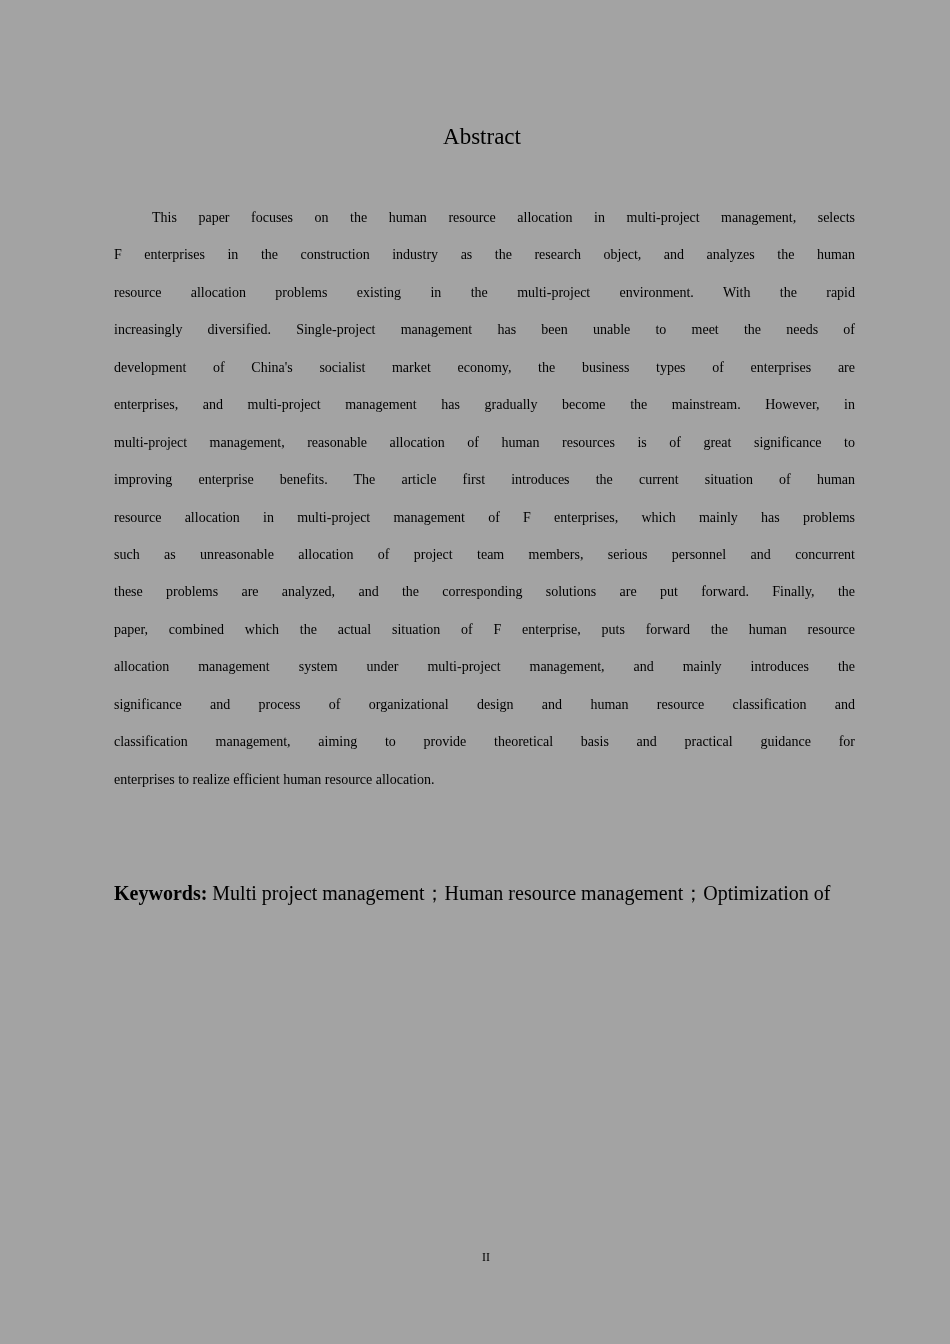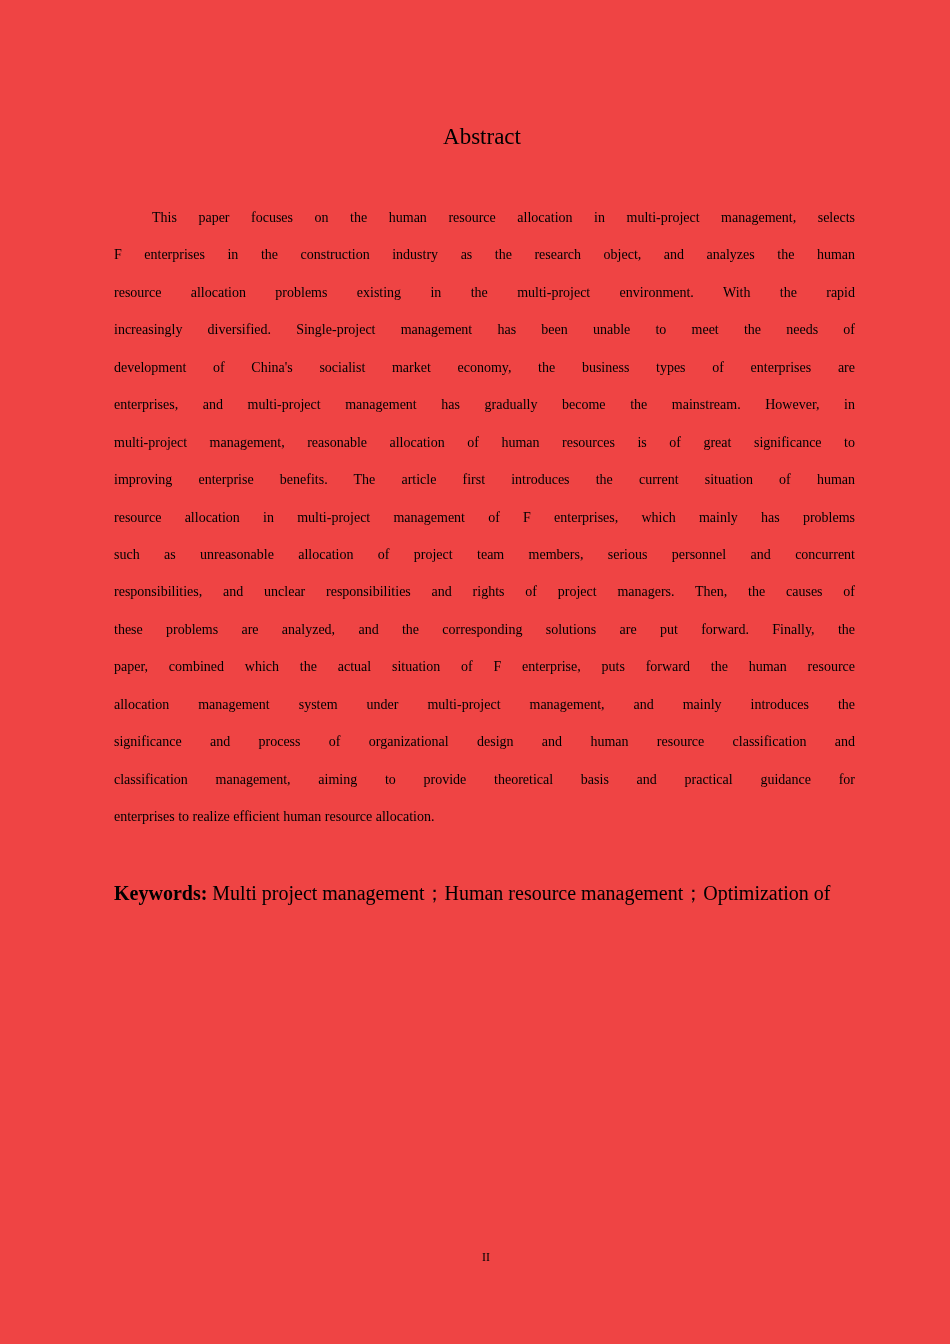--- a/index.html
+++ b/index.html
@@ -14,21 +14,21 @@
       overflow: hidden;
       font-family: "Liberation Serif", "DejaVu Serif", serif;
       color: #000000;
     }
     .page {
       position: absolute;
       left: 0;
       top: 0;
       width: 950px;
       height: 1344px;
-      background: #ef4444;
+      background: #a3a3a3;
     }
     .title {
       position: absolute;
       left: 0;
       width: 964px;
       top: 122px;
       text-align: center;
       font-size: 23px;
       line-height: 30px;
       letter-spacing: 0px;
@@ -90,21 +90,20 @@
     <div class="line first">This paper focuses on the human resource allocation in multi-project management, selects</div>
     <div class="line">F enterprises in the construction industry as the research object, and analyzes the human</div>
     <div class="line">resource allocation problems existing in the multi-project environment. With the rapid</div>
     <div class="line">increasingly diversified. Single-project management has been unable to meet the needs of</div>
     <div class="line">development of China's socialist market economy, the business types of enterprises are</div>
     <div class="line">enterprises, and multi-project management has gradually become the mainstream. However, in</div>
     <div class="line">multi-project management, reasonable allocation of human resources is of great significance to</div>
     <div class="line">improving enterprise benefits. The article first introduces the current situation of human</div>
     <div class="line">resource allocation in multi-project management of F enterprises, which mainly has problems</div>
     <div class="line">such as unreasonable allocation of project team members, serious personnel and concurrent</div>
-    <div class="line">responsibilities, and unclear responsibilities and rights of project managers. Then, the causes of</div>
     <div class="line">these problems are analyzed, and the corresponding solutions are put forward. Finally, the</div>
     <div class="line">paper, combined which the actual situation of F enterprise, puts forward the human resource</div>
     <div class="line">allocation management system under multi-project management, and mainly introduces the</div>
     <div class="line">significance and process of organizational design and human resource classification and</div>
     <div class="line">classification management, aiming to provide theoretical basis and practical guidance for</div>
     <div class="line last">enterprises to realize efficient human resource allocation.</div>
   </div>
 
   <div class="keywords">
     <div class="kw-line"><span class="kw-label">Keywords:</span><span> Multi project management；Human resource management；Optimization of</span></div>

